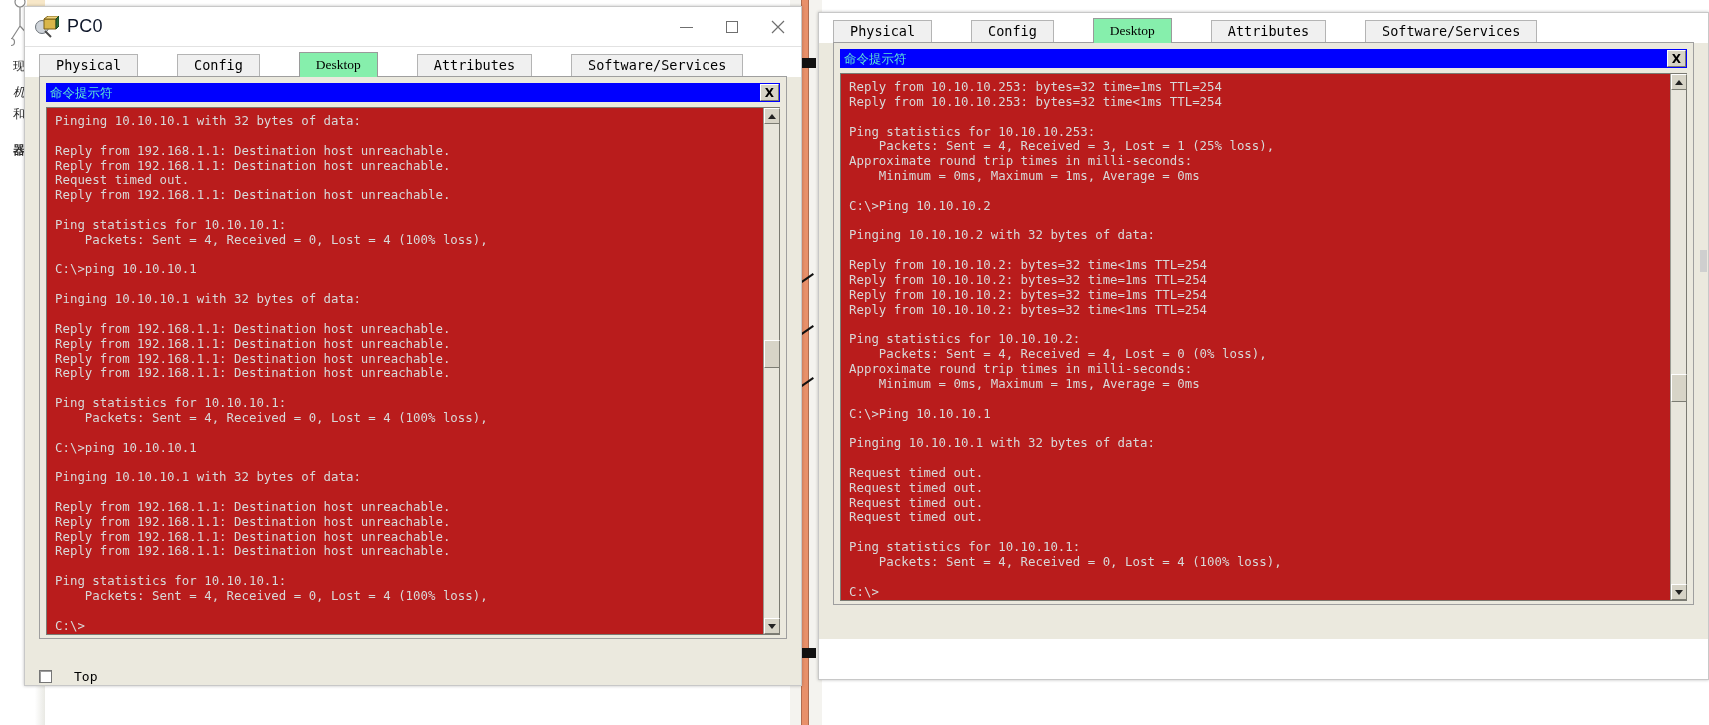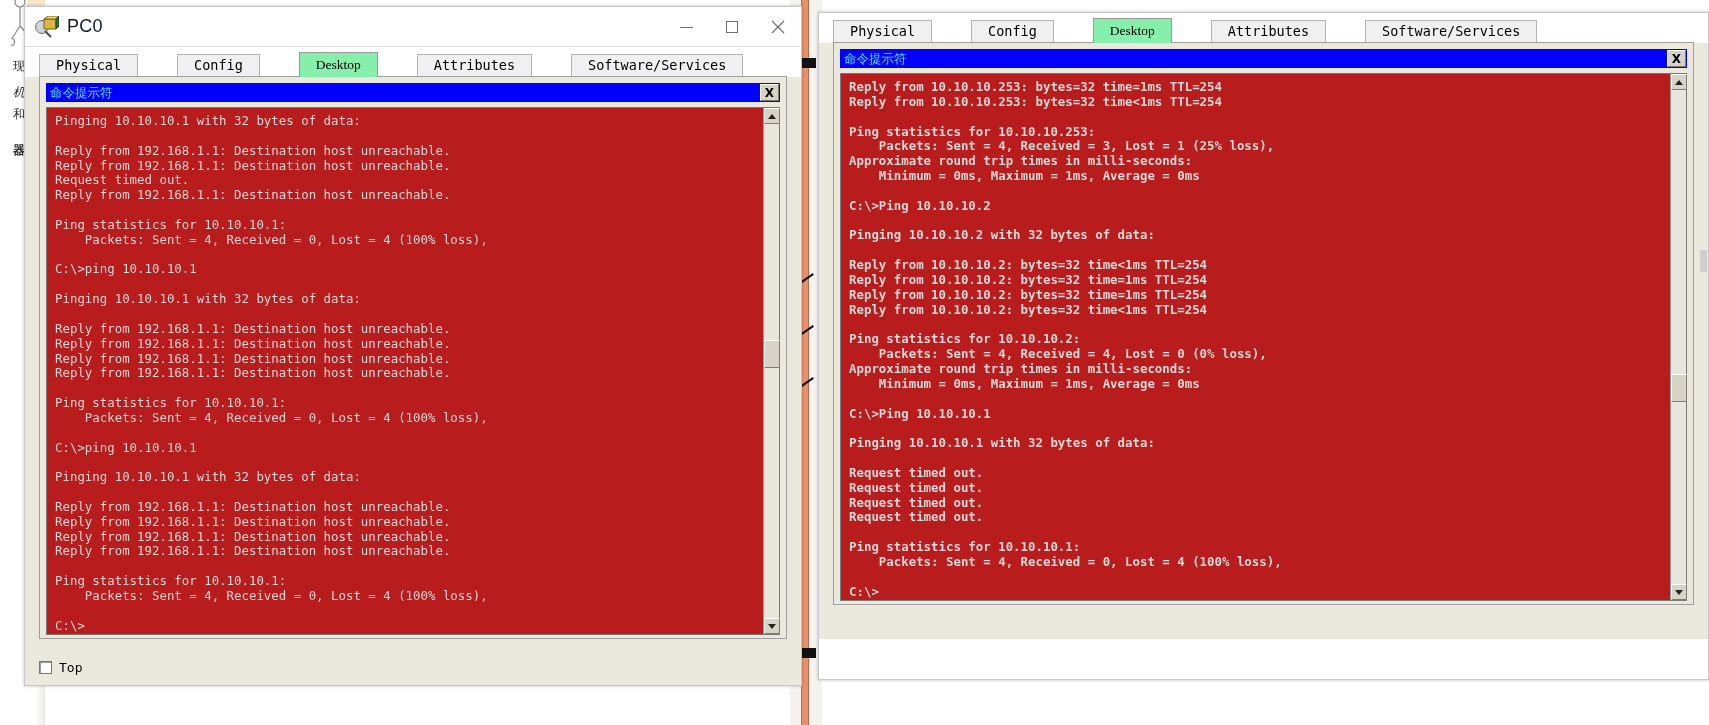--- a/index.html
+++ b/index.html
@@ -158,21 +158,21 @@
   .vs-arrow.up { border-bottom: 5px solid #222; }
   .vs-arrow.down { border-top: 5px solid #222; }
   .vs-thumb {
     position: absolute; left: 0; width: 16px;
     background: #d7d4c7;
     border: 1px solid #7c7c73;
     border-top-color: #fff; border-left-color: #fff;
   }
 
   
-  .top-check { position: absolute; display: flex; align-items: center; gap: 7px; }
+  .top-check { position: absolute; display: flex; align-items: center; gap: 22px; margin-top: 9px; }
   .top-check .box {
     width: 13px; height: 13px; background: #fff;
     border: 1px solid #767676;
     box-shadow: inset 1px 1px 0 #9d9d9d;
   }
   .top-check .lbl {
     font-family: "DejaVu Sans Mono", monospace;
     font-size: 13px; color: #000;
   }
 
@@ -339,21 +339,21 @@
       <span class="pt-tab">Attributes</span>
       <span class="pt-tab">Software/Services</span>
     </div>
 
     <div class="pt-panel" style="top:29px; height:563px;">
       <div class="cmd-win">
         <div class="cmd-titlebar">
           <span class="cmd-title">命令提示符</span>
           <span class="cmd-closebox">X</span>
         </div>
-        <div class="cmd-area" style="height:528px;font-weight:bold;">
+        <div class="cmd-area" style="height:528px;">
           <div class="cmd-text">Reply from 10.10.10.253: bytes=32 time=1ms TTL=254
 Reply from 10.10.10.253: bytes=32 time&lt;1ms TTL=254
 
 Ping statistics for 10.10.10.253:
     Packets: Sent = 4, Received = 3, Lost = 1 (25% loss),
 Approximate round trip times in milli-seconds:
     Minimum = 0ms, Maximum = 1ms, Average = 0ms
 
 C:\&gt;Ping 10.10.10.2
 

